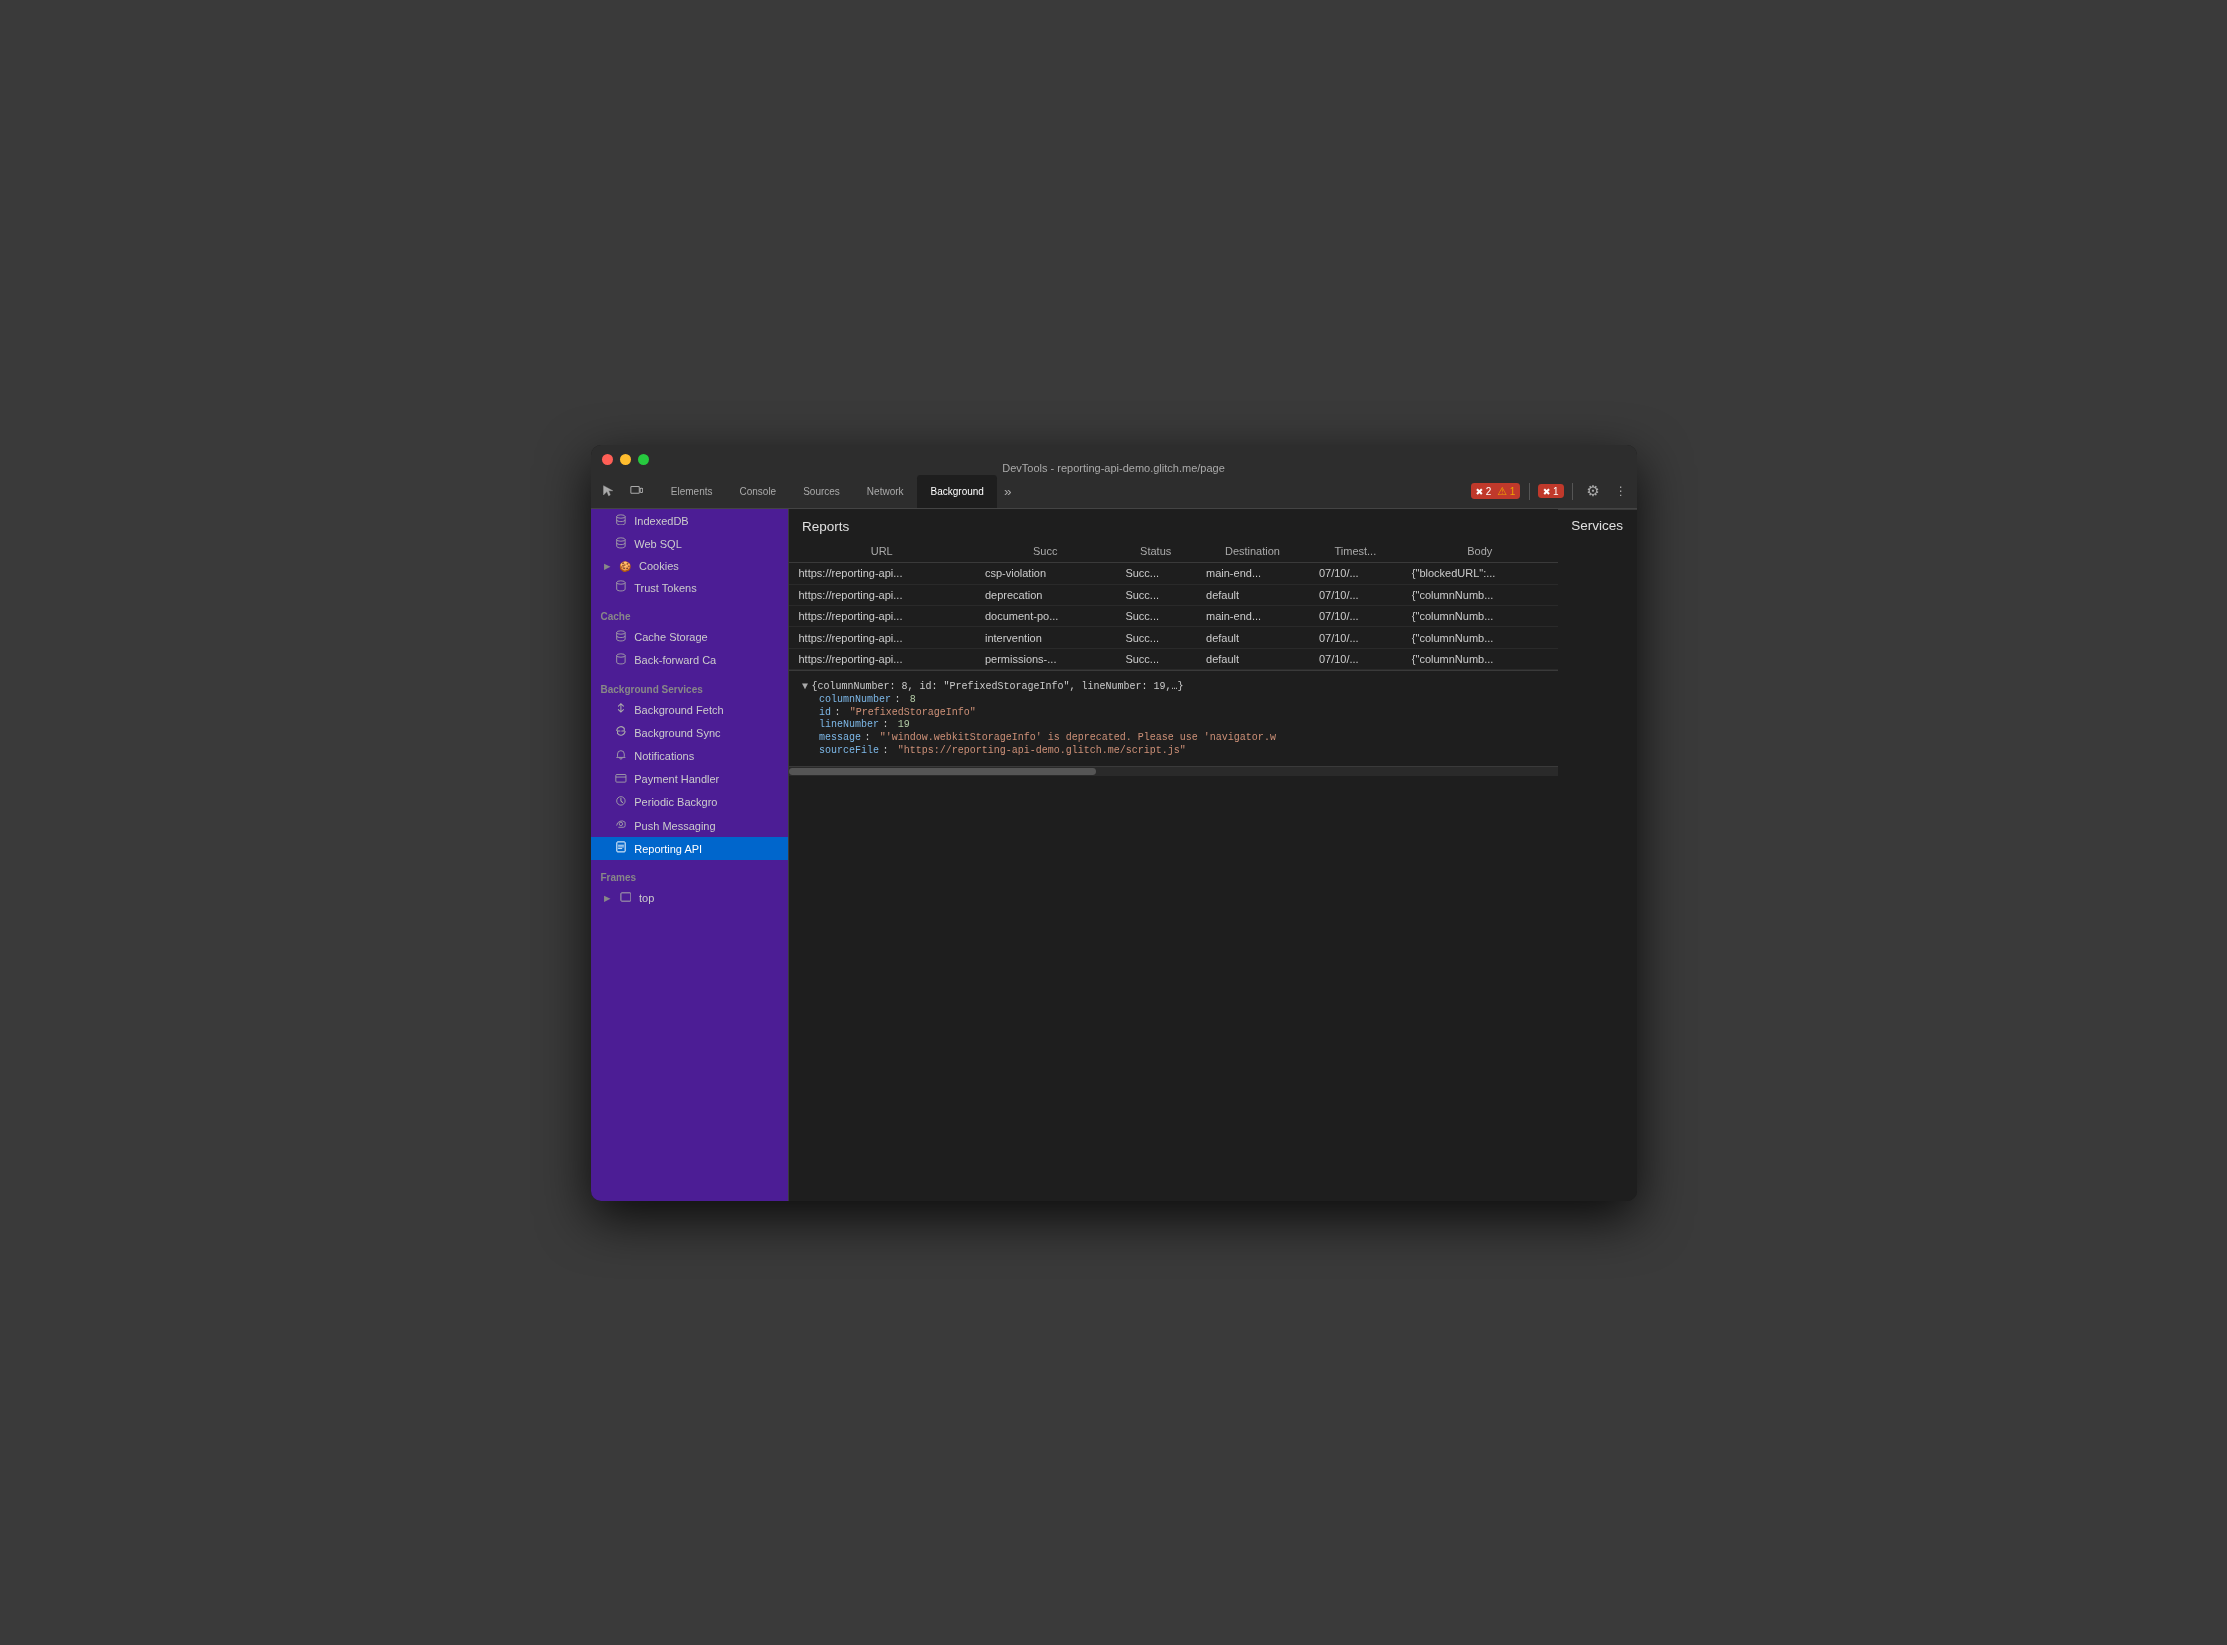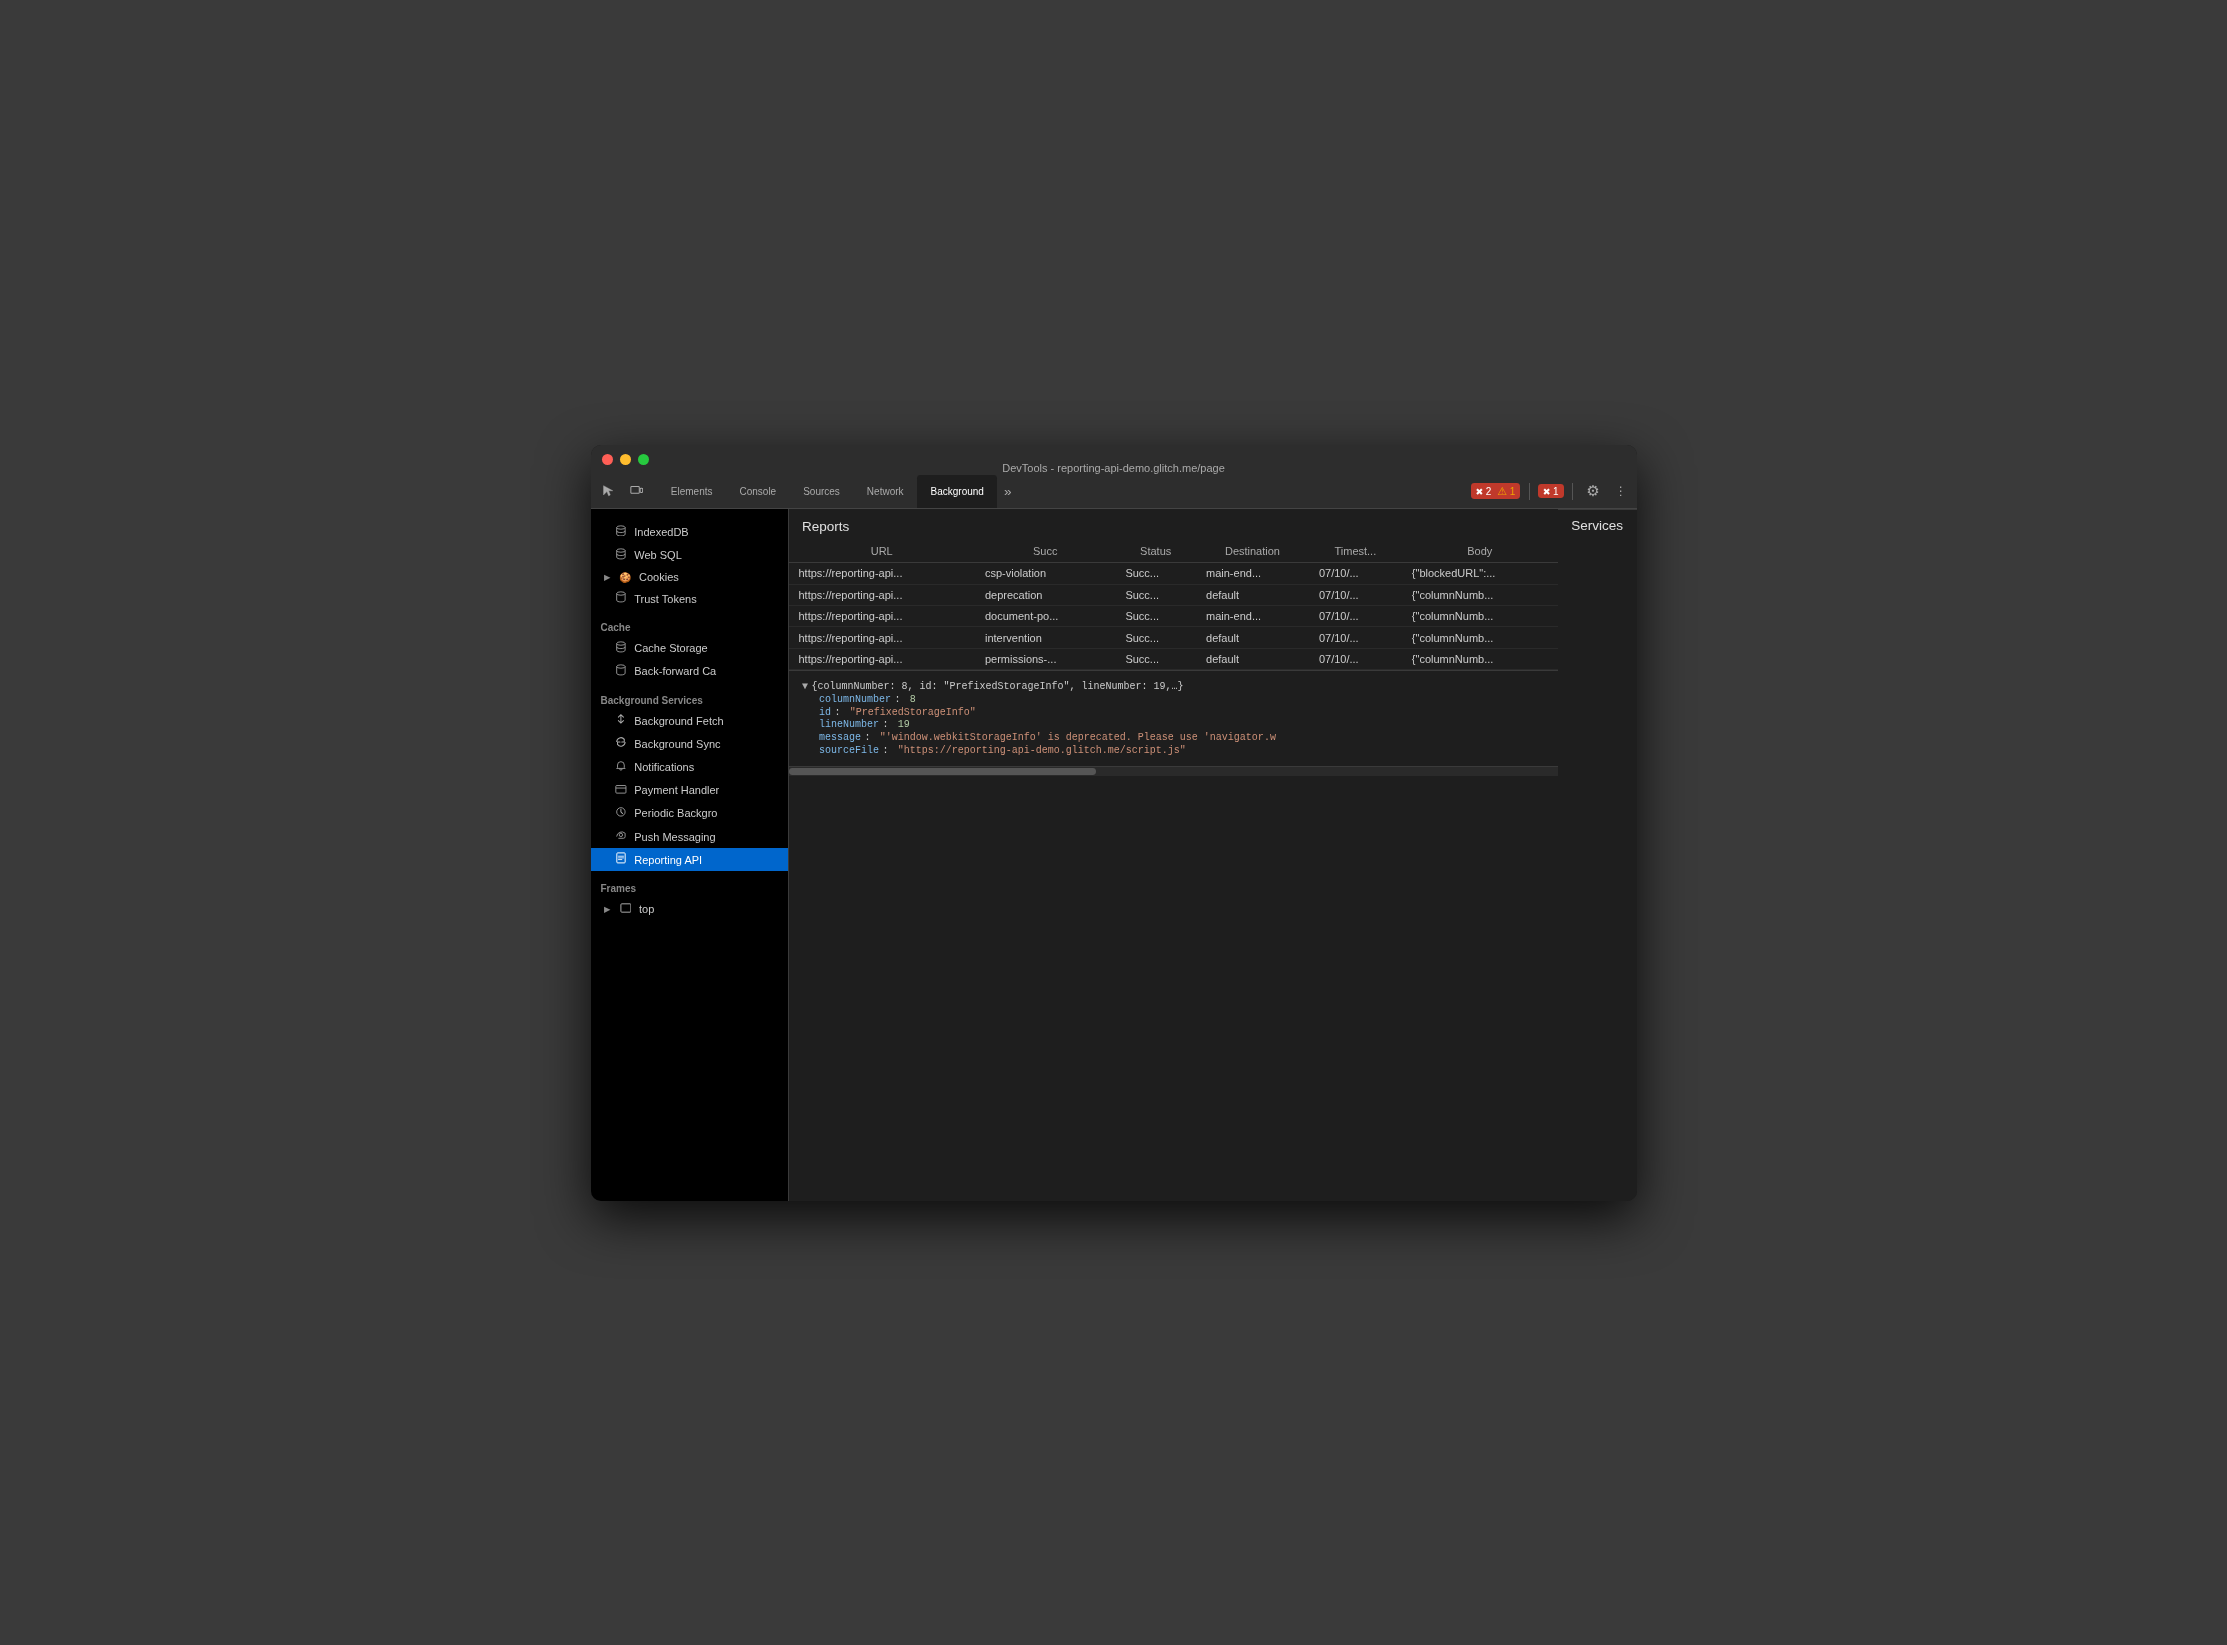--- a/index.html
+++ b/index.html
@@ -106,25 +106,25 @@
     
     .main {
       display: flex;
       height: calc(100vh - 64px - 34px);
       max-height: 692px;
     }
     
     .sidebar {
       width: 198px;
       min-width: 198px;
-      background: #000000;
+      background: #4c1d95;
       border-right: 0.8px solid #3a3a3a;
       overflow-y: auto;
       overflow-x: hidden;
-      padding: 12px 0;
+      padding: 1px 0;
     }
     .sidebar::-webkit-scrollbar { width: 5px; }
     .sidebar::-webkit-scrollbar-track { background: #1e1e1e; }
     .sidebar::-webkit-scrollbar-thumb { background: #555; border-radius: 2.5px; }
     .sidebar-item {
       display: flex;
       align-items: center;
       gap: 6.7px;
       padding: 4.2px 10px 4.2px 13.5px;
       color: #ccc;

